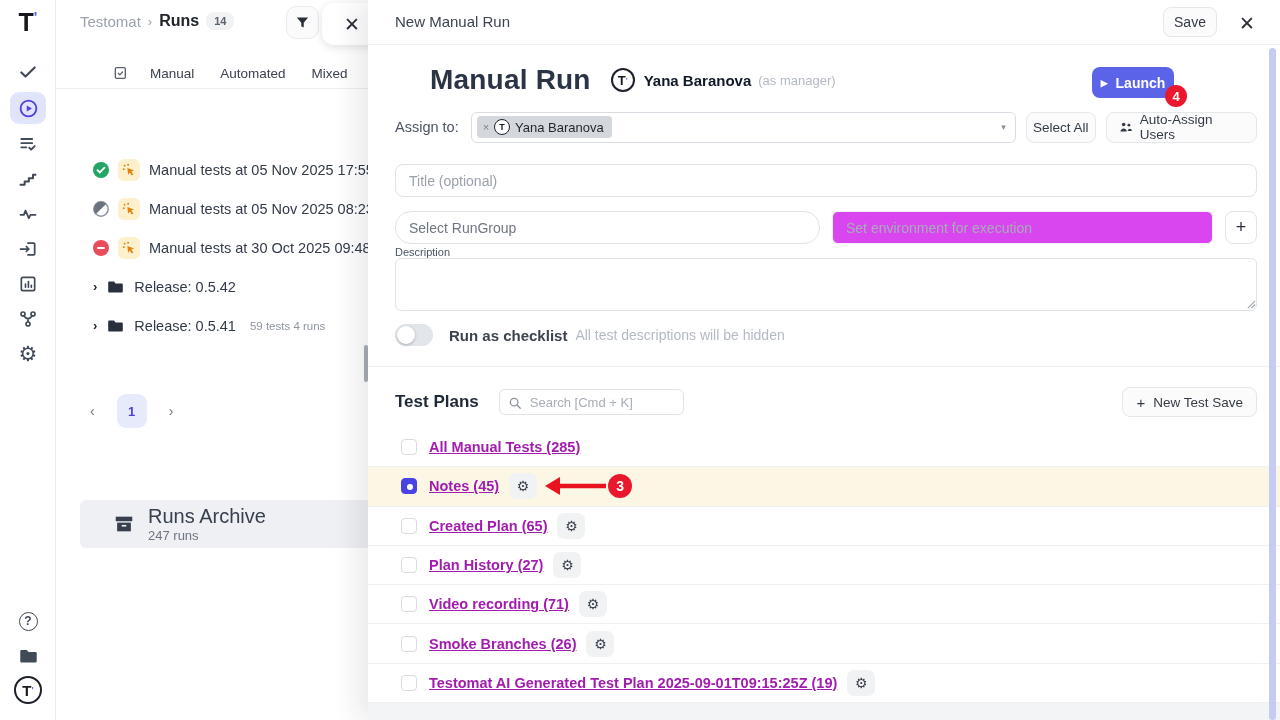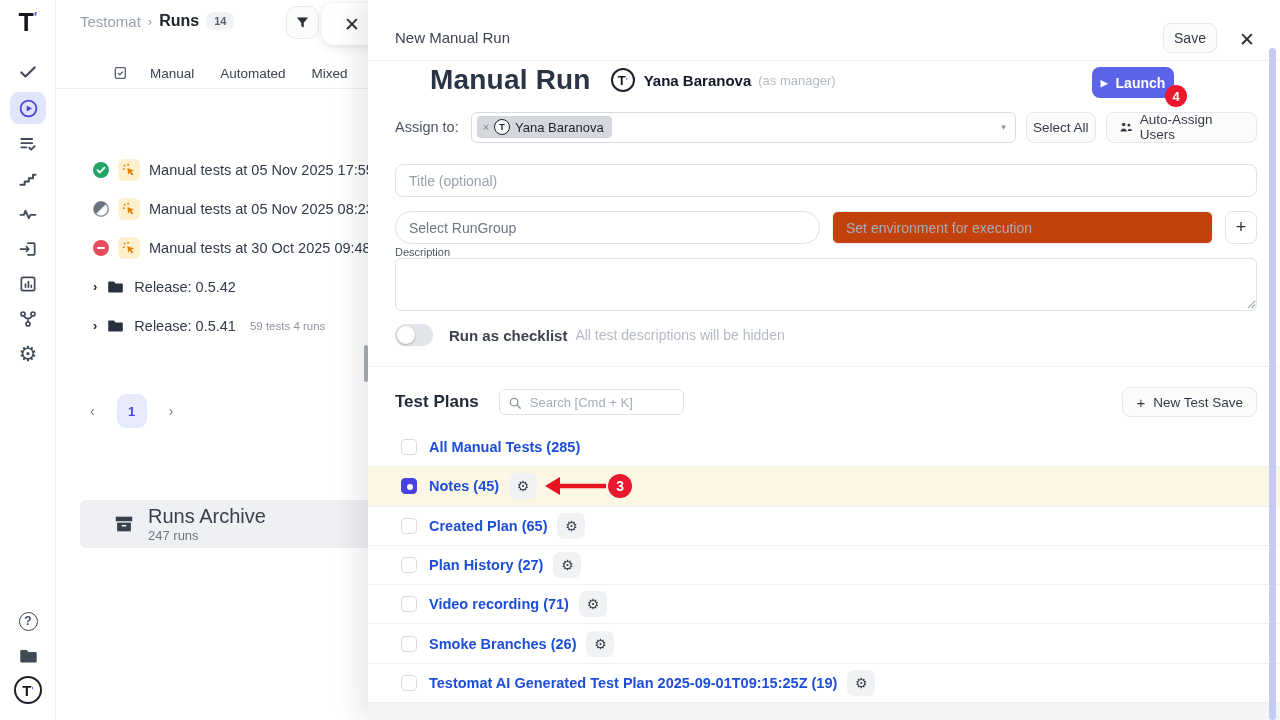--- a/index.html
+++ b/index.html
@@ -42,21 +42,21 @@
   .pagination { position:absolute; left:0; top:394px; display:flex; align-items:center; gap:22px; padding-left:34px; }
   .pg-arrow { color:#6b7280; font-size:14px; }
   .pg-page { width:30px; height:34px; background:#e7eafb; color:#4a43e4; font-weight:bold; font-size:13px; border-radius:9px; display:flex; align-items:center; justify-content:center; }
   .archive-card { position:absolute; left:24px; top:500px; width:292px; height:48px; background:#eef0f3; border-radius:6px 0 0 6px; display:flex; align-items:center; gap:13px; padding-left:33px; }
   .archive-title { font-size:20px; font-weight:normal; color:#38404e; line-height:1.15; }
   .archive-sub { font-size:13px; color:#6e7684; }
   .lp-scroll-thumb { position:absolute; left:308px; top:345px; width:4px; height:37px; background:#a9adb4; border-radius:2px; }
 
   
   .modal { position:absolute; left:368px; top:0; width:912px; height:720px; background:#fff; box-shadow:-10px 0 26px rgba(25,30,45,.10); z-index:5; }
-  .m-header { position:absolute; left:0; top:16px; width:100%; height:45px; border-bottom:1px solid #eef0f2; }
+  .m-header { position:absolute; left:0; top:0; width:100%; height:45px; border-bottom:1px solid #eef0f2; }
   .m-title { position:absolute; left:27px; top:13px; font-size:15px; color:#3c434f; }
   .save-btn { position:absolute; right:63px; top:7px; width:54px; height:30px; background:#fbfbfc; border:1px solid #e5e7eb; border-radius:8px; font-size:14px; color:#343b47; display:flex; align-items:center; justify-content:center; }
   .m-close { position:absolute; right:25px; top:12px; font-size:19px; color:#2a2f38; }
 
   .run-title-row { position:absolute; left:27px; top:64px; display:flex; align-items:center;margin-left:35px; }
   .run-title { font-size:28px; font-weight:bold; color:#2b3445; letter-spacing:.2px; }
   .owner-avatar { width:24px; height:24px; border:2px solid #1d2129; border-radius:50%; display:flex; align-items:center; justify-content:center; font-weight:bold; font-size:13px; color:#16181d; margin-left:20px; background:#fff; }
   .owner-avatar .tick { color:#5b63e8; font-size:8px; vertical-align:top; }
   .owner-name { font-size:15px; font-weight:bold; color:#111827; margin-left:9px; }
   .owner-role { font-size:13px; color:#b3b9c3; margin-left:7px; }
@@ -73,21 +73,21 @@
   .chip-avatar { width:16px; height:16px; border:1.5px solid #1d2129; border-radius:50%; background:#fff; display:flex; align-items:center; justify-content:center; font-size:9px; font-weight:bold; color:#16181d; }
   .select-caret { position:absolute; right:9px; top:9px; font-size:9px; color:#8b919c; }
   .select-all-btn { margin-left:10px; width:70px; height:31px; background:#fbfbfc; border:1px solid #e5e7eb; border-radius:8px; font-size:13.5px; color:#343b47; display:flex; align-items:center; justify-content:center; }
   .auto-assign-btn { margin-left:10px; height:31px; background:#fbfbfc; border:1px solid #e5e7eb; border-radius:8px; font-size:13.5px; color:#343b47; display:flex; align-items:center; justify-content:center; gap:7px; padding:0 12px; flex:1; }
 
   .inp { border:1px solid #dfe3e8; border-radius:8px; font-size:14px; color:#1f242e; padding:0 13px; font-family:"Liberation Sans", sans-serif; outline:none; }
   .inp::placeholder { color:#9aa1ad; }
   .title-input { position:absolute; left:27px; top:164px; width:862px; height:33px; }
   .rungroup-input { position:absolute; left:27px; top:211px; width:425px; height:33px; border-radius:16px; }
   .rungroup-input::placeholder { color:#6e7684; }
-  .env-input { position:absolute; left:464px; top:211px; width:381px; height:33px; background:#c2410c; border:1px solid #eef0f2; border-radius:6px; }
+  .env-input { position:absolute; left:464px; top:211px; width:381px; height:33px; background:#d946ef; border:1px solid #eef0f2; border-radius:6px; }
   .env-input::placeholder { color:#a6adb8; }
   .plus-btn { position:absolute; left:857px; top:211px; width:32px; height:33px; background:#fff; border:1px solid #e1e4e9; border-radius:8px; font-size:18px; color:#2a2f38; display:flex; align-items:center; justify-content:center; }
   .desc-label { position:absolute; left:27px; top:246px; font-size:11px; color:#4b5563; }
   .desc-area { position:absolute; left:27px; top:258px; width:862px; height:53px; border:1px solid #dfe3e8; border-radius:6px; resize:none; }
   .resize-grip { position:absolute; left:879px; top:300px; width:9px; height:9px; }
 
   .toggle-row { position:absolute; left:27px; top:324px; display:flex; align-items:center; }
   .toggle { width:38px; height:22px; background:#e2e5e9; border-radius:11px; position:relative; }
   .toggle-knob { position:absolute; left:2px; top:2px; width:18px; height:18px; background:#fff; border-radius:50%; box-shadow:0 1px 3px rgba(0,0,0,.25); }
   .toggle-label { font-size:15px; font-weight:bold; color:#3c434f; margin-left:16px; }
@@ -102,21 +102,21 @@
   .search-ico { position:absolute; left:9px; top:7px; color:#8b919c; }
   .new-plan-btn { margin-left:auto; height:30px; background:#fbfbfc; border:1px solid #e5e7eb; border-radius:8px; font-size:13.5px; color:#343b47; display:flex; align-items:center; gap:8px; padding:0 13px; }
   .new-plan-btn .plus { font-size:15px; }
 
   .plan-list { position:absolute; left:0; top:428px; width:100%; }
   .plan-row { height:39.3px; display:flex; align-items:center; padding-left:33px; border-bottom:1px solid #eef0f2; }
   .plan-row.hl { background:#fcf7e5; }
   .cb { width:16px; height:16px; border:1.5px solid #d8dce2; border-radius:4px; background:#fff; flex:0 0 16px; }
   .cb.checked { background:#4a43e4; border-color:#4a43e4; position:relative; }
   .cb.checked::after { content:""; position:absolute; left:5px; top:5px; width:6px; height:6px; background:#fff; border-radius:50%; }
-  .plan-label { font-size:14.5px; font-weight:bold; color:#1d4ed8; margin-left:12px; white-space:nowrap; }
+  .plan-label { font-size:14.5px; font-weight:bold; color:#a21caf; margin-left:12px; white-space:nowrap;text-decoration:underline; }
   .gear-btn { margin-left:10px; width:28px; height:26px; background:#f1f2f4; border-radius:7px; display:flex; align-items:center; justify-content:center; font-size:14px; color:#3c434f; }
   .annot { display:flex; align-items:center; margin-left:7px; }
   .annot svg { display:block; }
   .annot .num-badge { width:24px; height:24px; font-size:14px; margin-left:-2px; }
   .list-footer { position:absolute; left:0; top:703px; width:100%; height:17px; background:#f3f4f6; }
 
   .modal-scrollbar { position:absolute; right:4px; top:48px; width:7px; height:672px; background:#c5cbf3; border-radius:4px; z-index:6; }
 </style>
 </head>
 <body>

